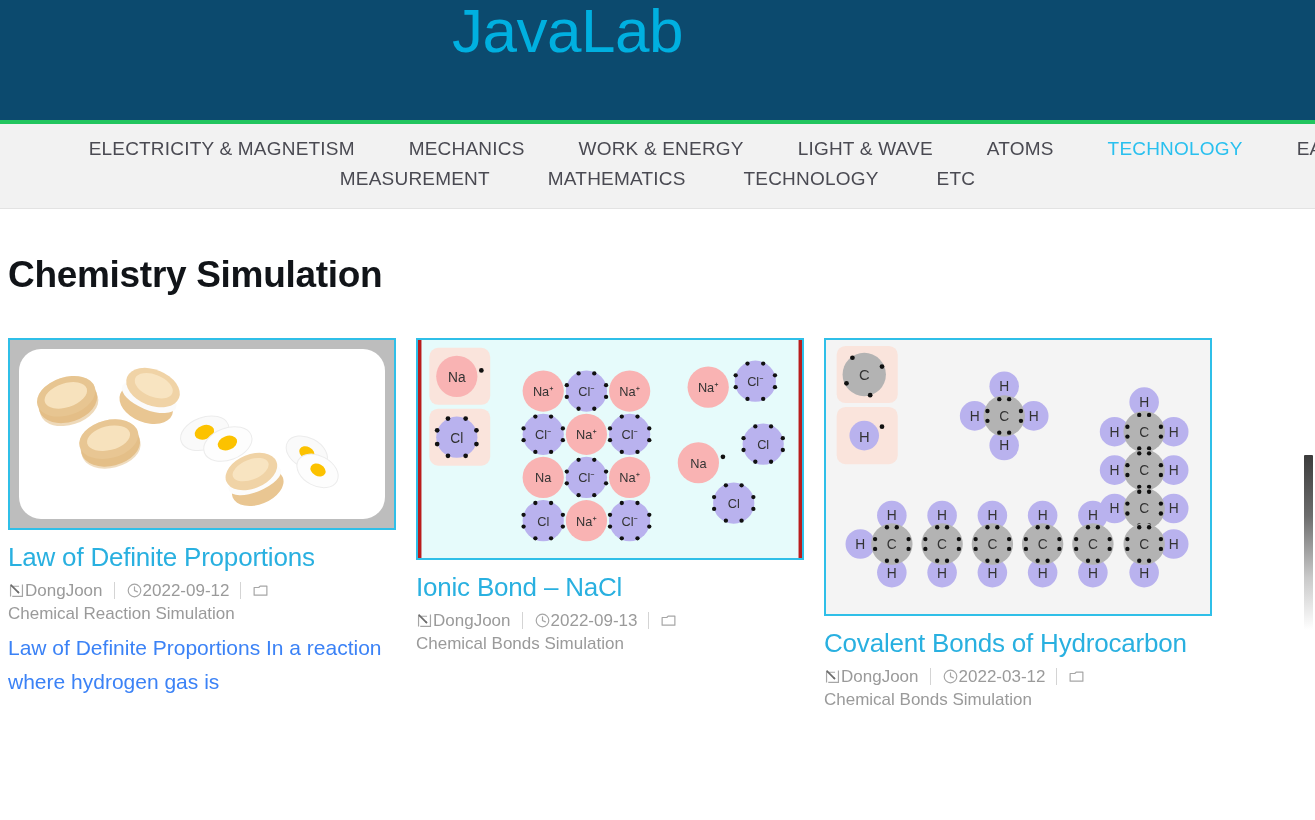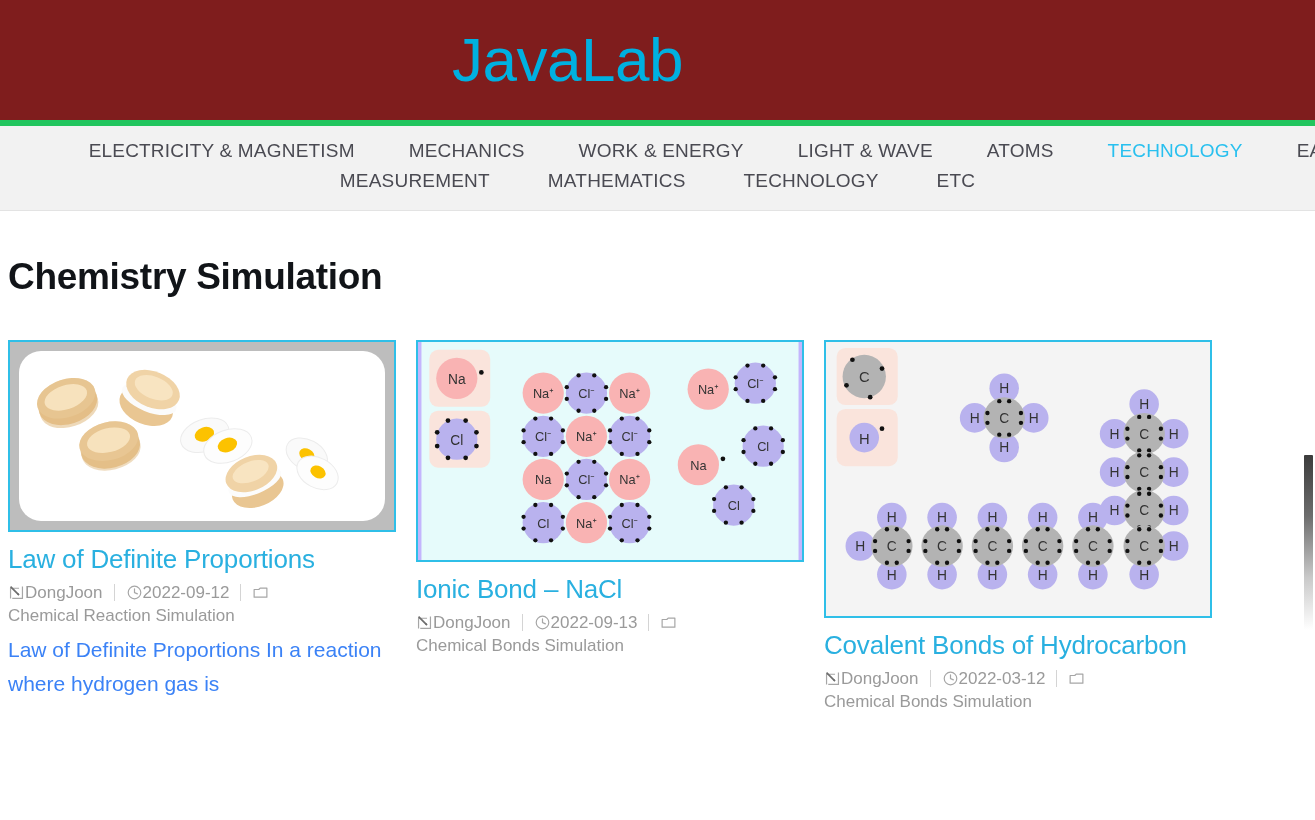--- a/index.html
+++ b/index.html
@@ -7,38 +7,37 @@
     margin: 0; padding: 0;
     width: 1315px; height: 820px;
     overflow: hidden;
     background: #ffffff;
     font-family: "Liberation Sans", sans-serif;
   }
 
   
   .site-header {
     height: 120px;
-    background: #7f1d1d;
+    background: #0c4a6e;
     display: flex;
-    align-items: center;
     justify-content: center;
   }
   .site-logo {
     color: #00b0e0;
     font-size: 62px;
     font-weight: 400;
     letter-spacing: -0.5px;
     line-height: 1;
     padding-right: 180px;
   }
 
   
   .nav-bar {
     background: #f2f2f2;
-    border-top: 6px solid #22c55e;
+    border-top: 4px solid #22c55e;
     border-bottom: 1px solid #e3e3e3;
     padding: 14px 0 18px 0;
   }
   .nav-row {
     display: flex;
     justify-content: center;
     align-items: center;
     gap: 54px;
     white-space: nowrap;
   }
@@ -71,21 +70,21 @@
     padding-left: 8px;
   }
   .card { width: 388px; flex: 0 0 388px; }
 
   .thumb-wrap {
     border: 2px solid #2fbfe8;
     background: #ffffff;
     overflow: hidden;
   }
   .thumb-wrap.c1 { height: 192px; }
-  .thumb-wrap.c2 { height: 222px; background: #c4b5fd; text-align: center; }
+  .thumb-wrap.c2 { height: 222px; background: #b91c1c; text-align: center; }
   .thumb-wrap.c3 { height: 278px; background: #f4f4f4; }
 
   .card-title {
     color: #29b0e0;
     font-size: 26px;
     line-height: 1.18;
     margin-top: 12px;
     cursor: pointer;
     letter-spacing: -0.2px;
   }

